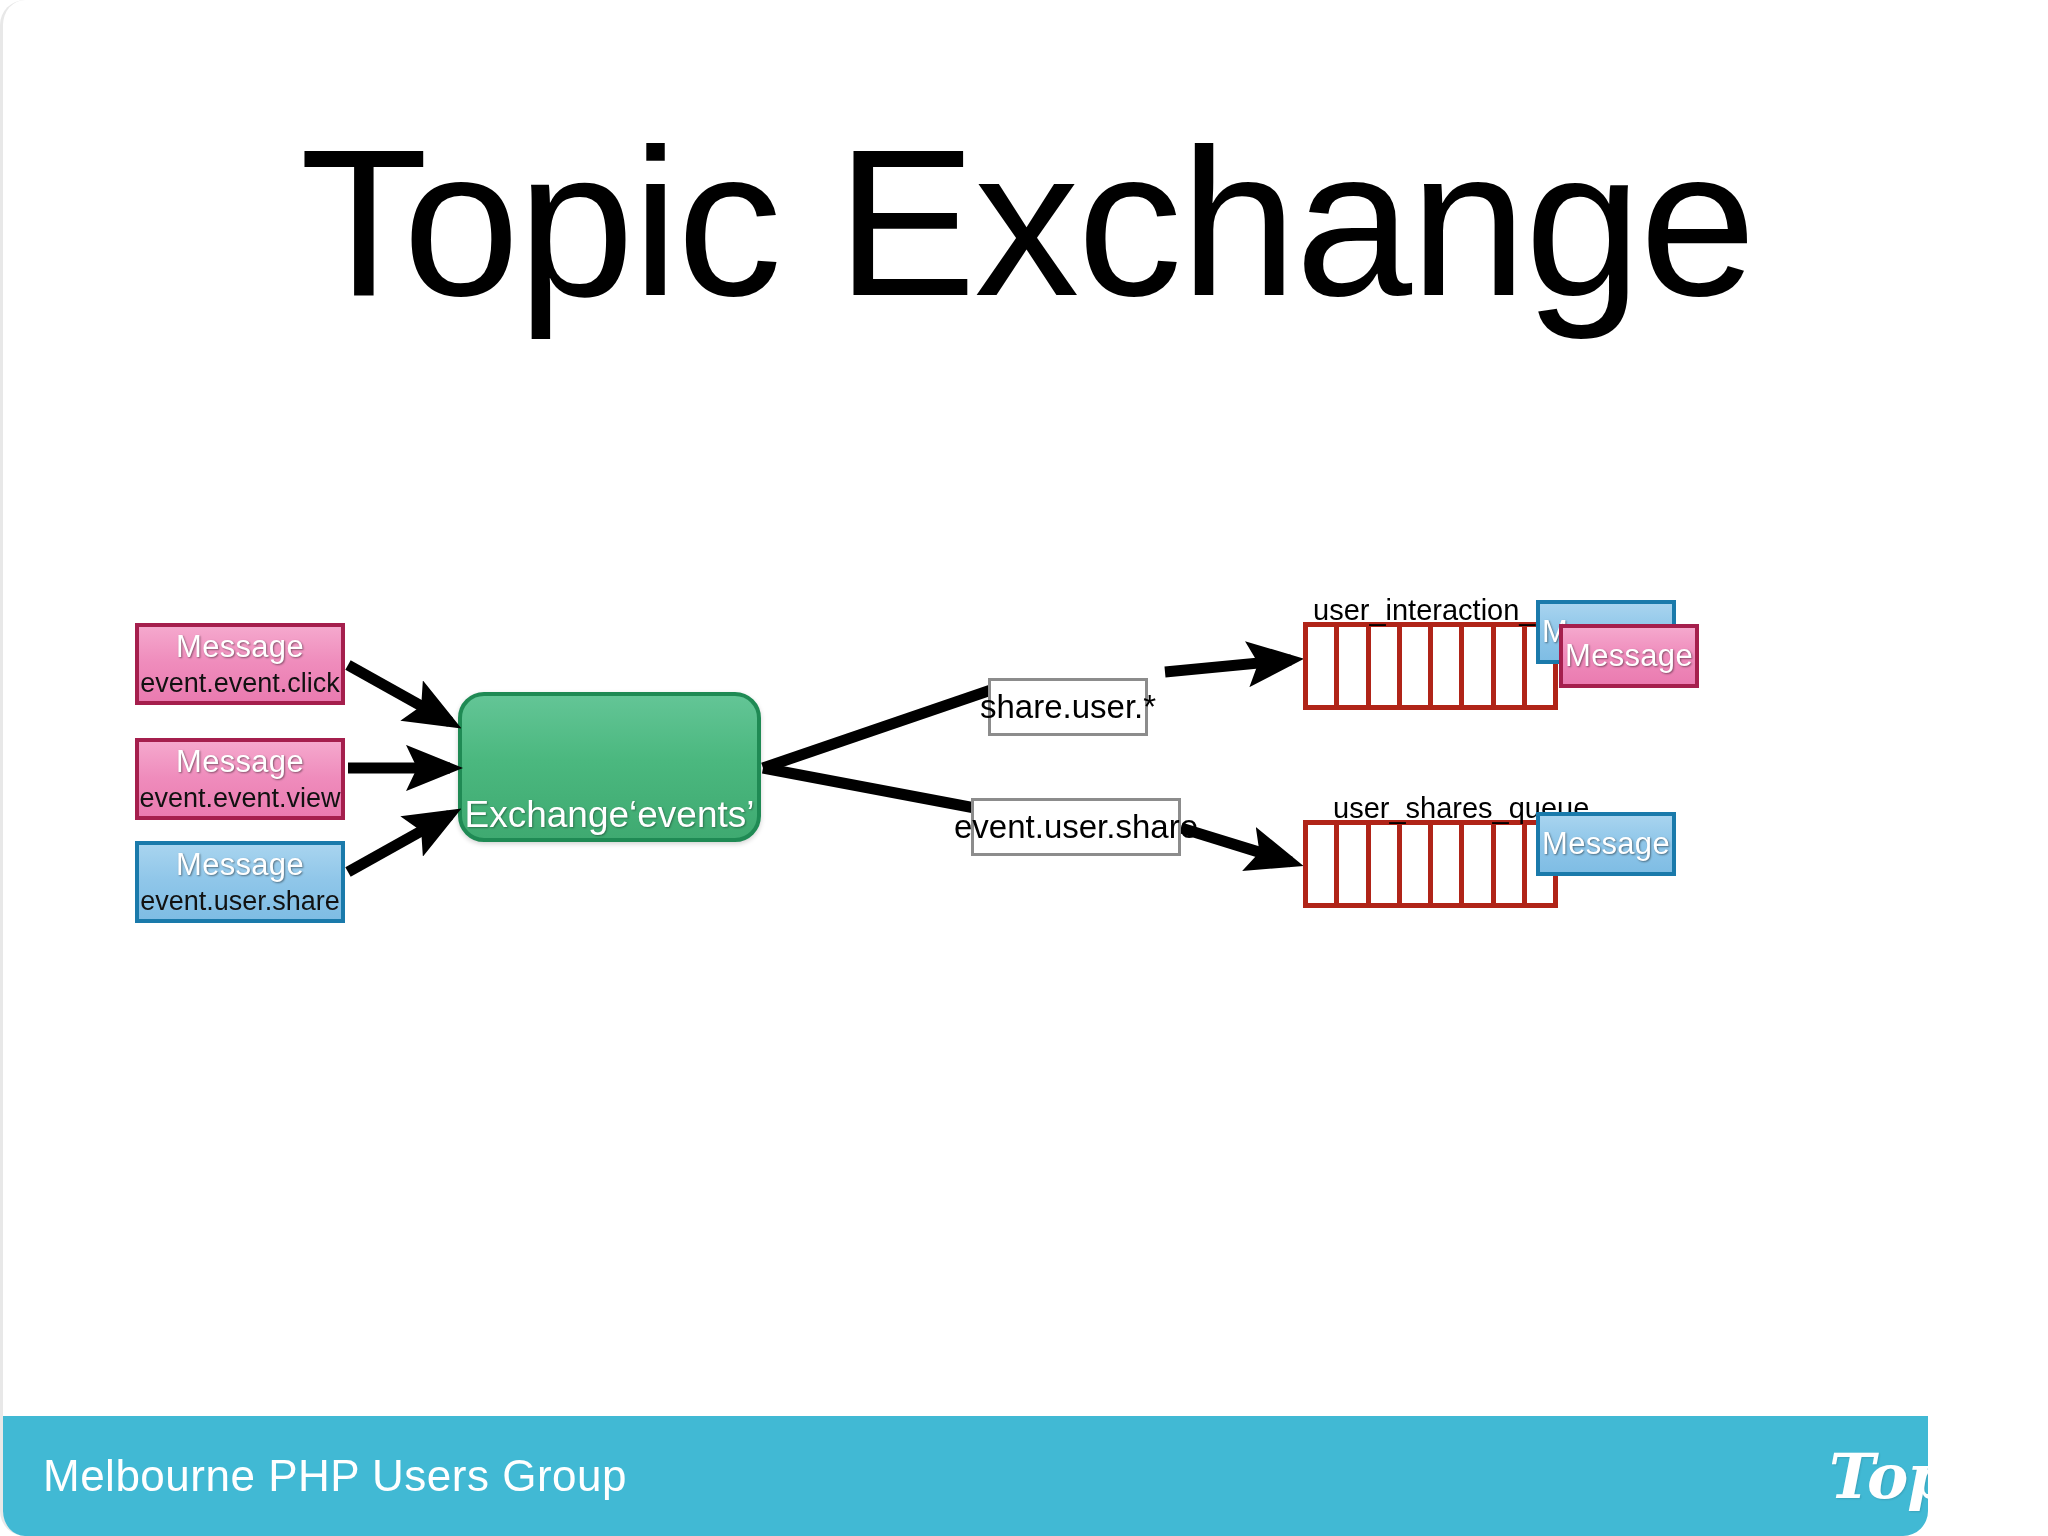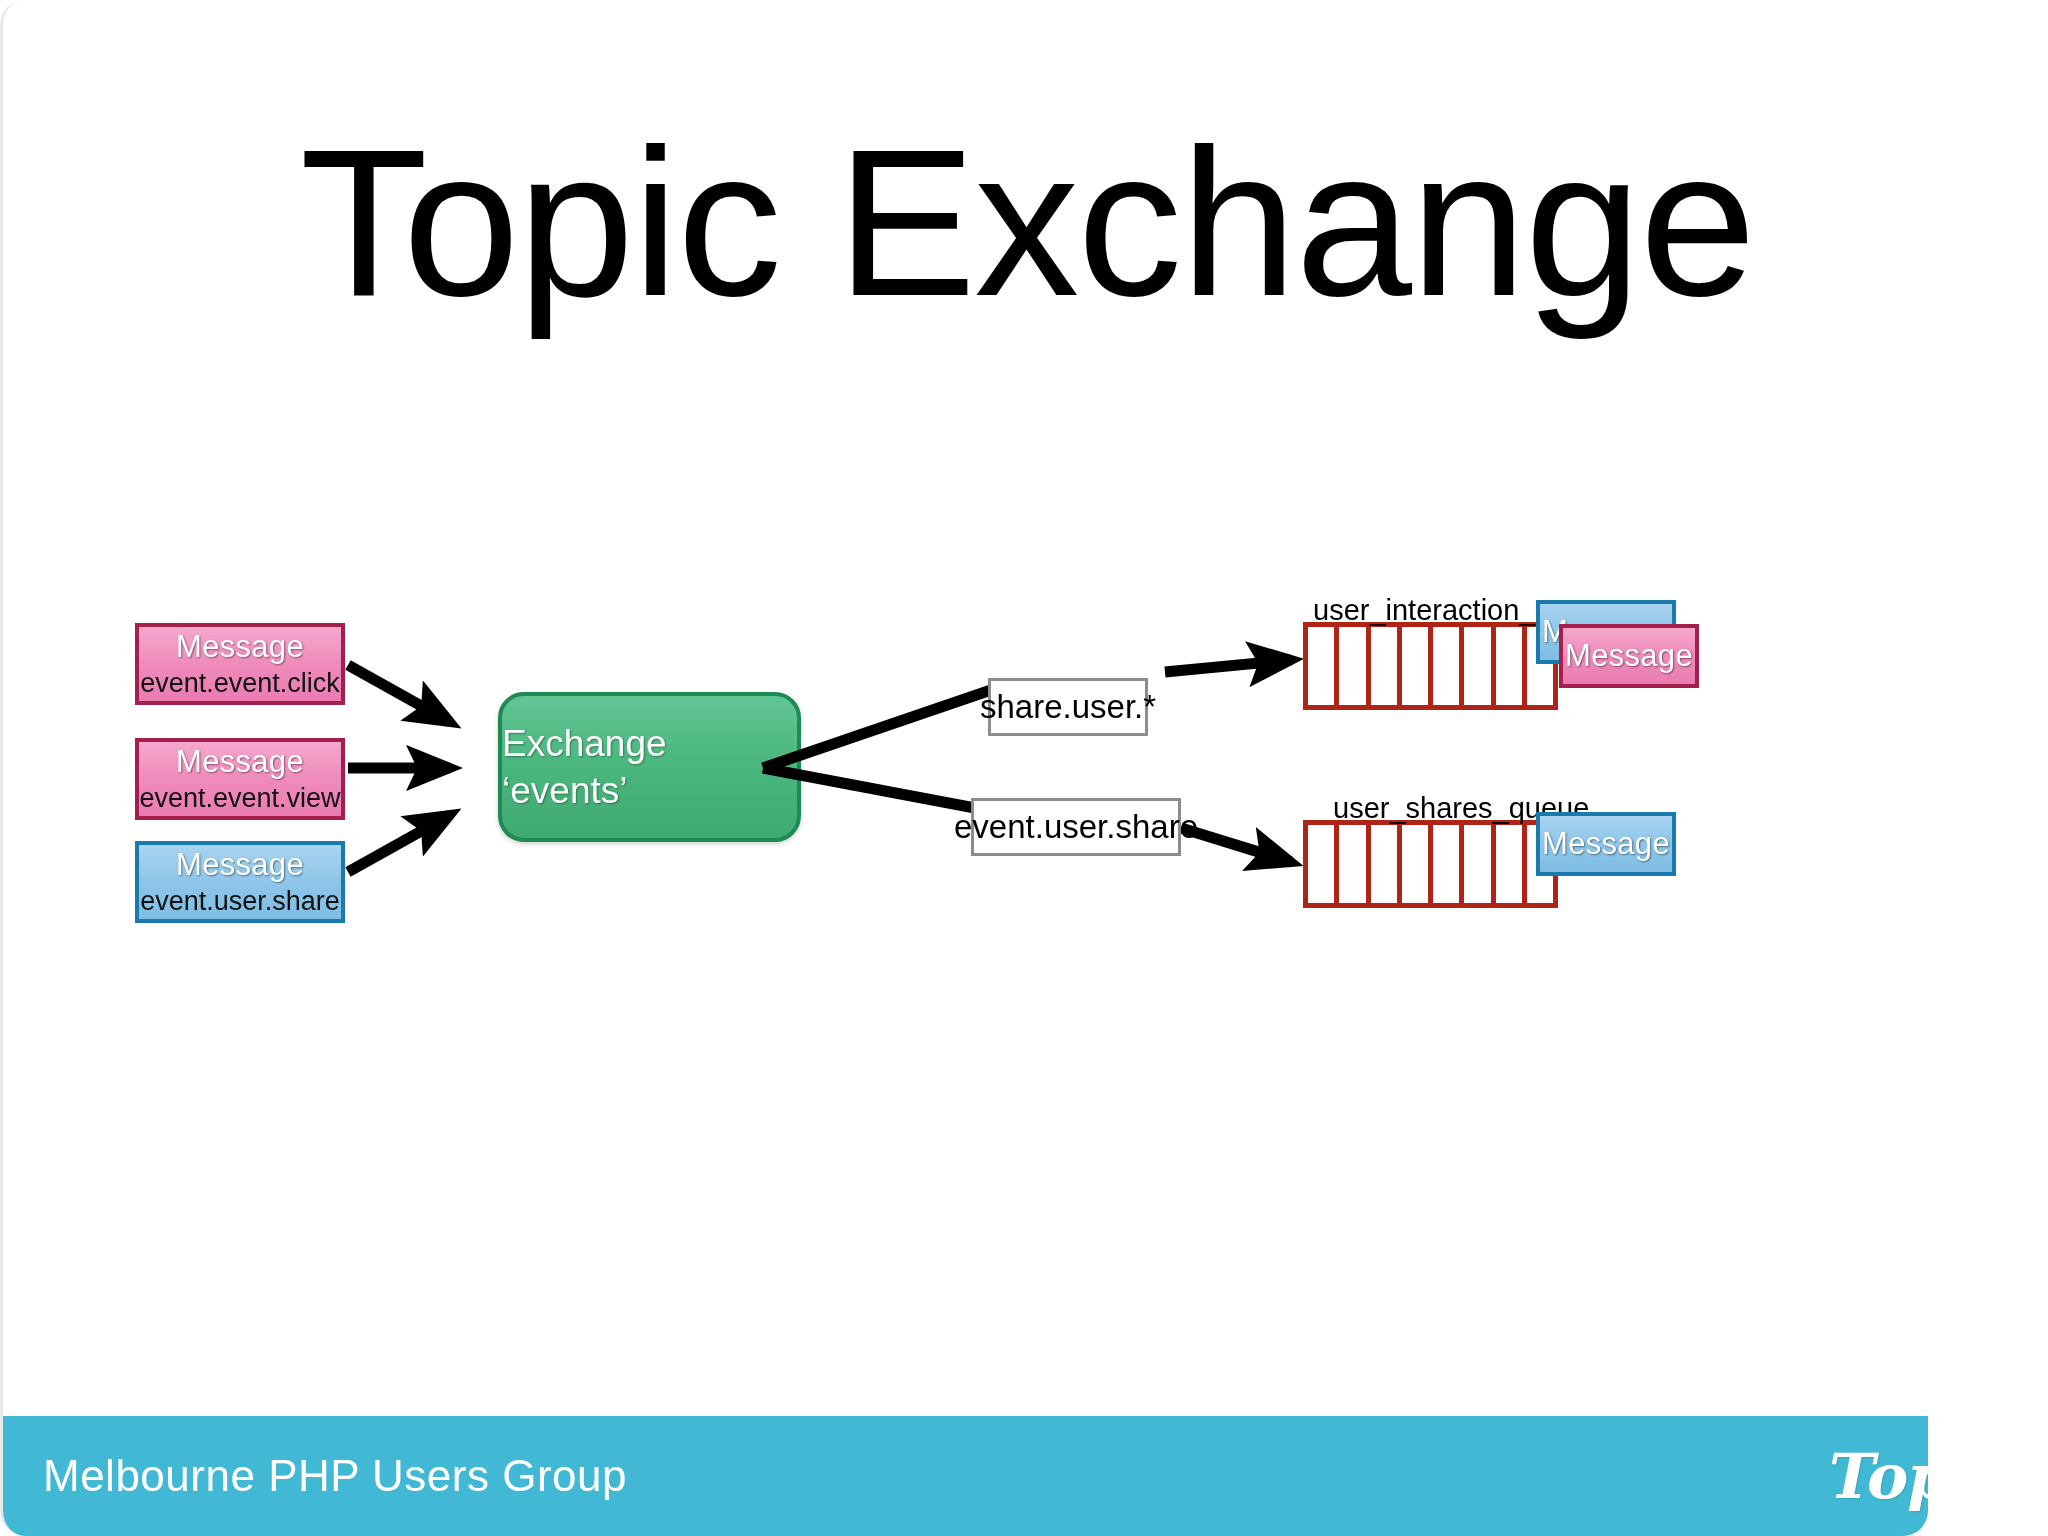--- a/index.html
+++ b/index.html
@@ -80,25 +80,23 @@
     position: absolute;
     left: 455px;
     top: 692px;
     width: 303px;
     height: 150px;
     box-sizing: border-box;
     border: 4px solid #1f8a54;
     border-radius: 26px;
     background: linear-gradient(180deg, #63c596 0%, #4bb87f 45%, #3faa71 100%);
     display: flex;
-    flex-direction: column;
-    align-items: flex-start;
+    align-items: flex-end;
     justify-content: center;
     box-shadow: 0 2px 5px rgba(0,0,0,0.18);
-    margin-left: 40px;
   }
   #exchange-node .ex-line {
     color: #ffffff;
     font-size: 37px;
     font-weight: 400;
     line-height: 1.28;
     text-shadow: 1px 1px 2px rgba(0,0,0,0.35);
   }
 
   

